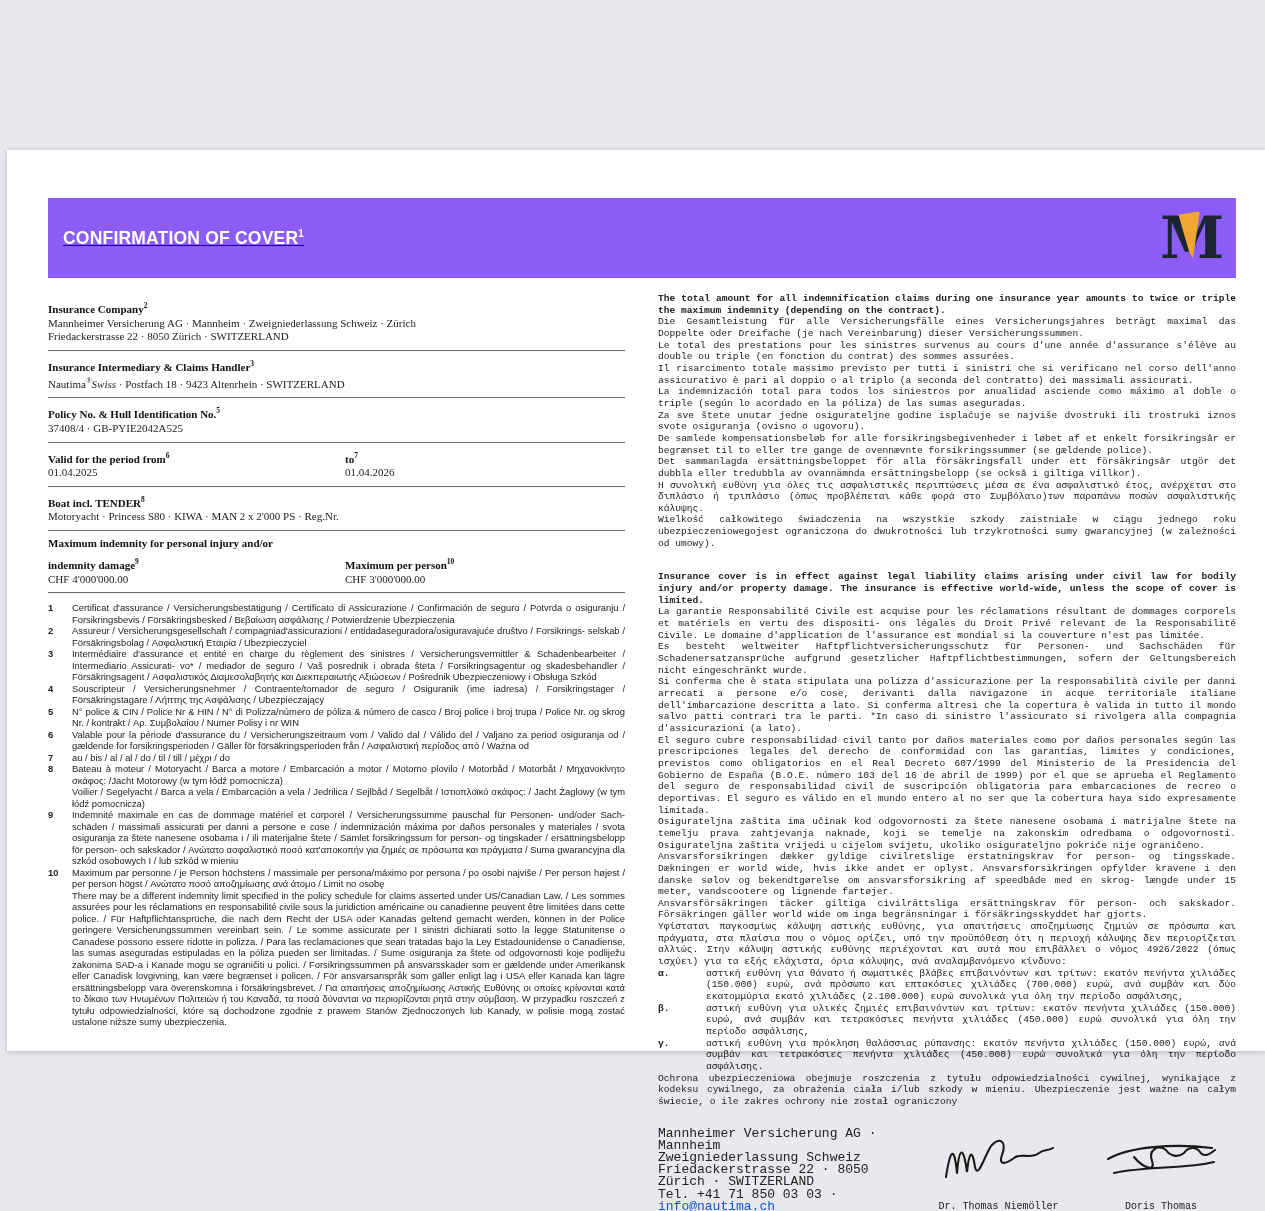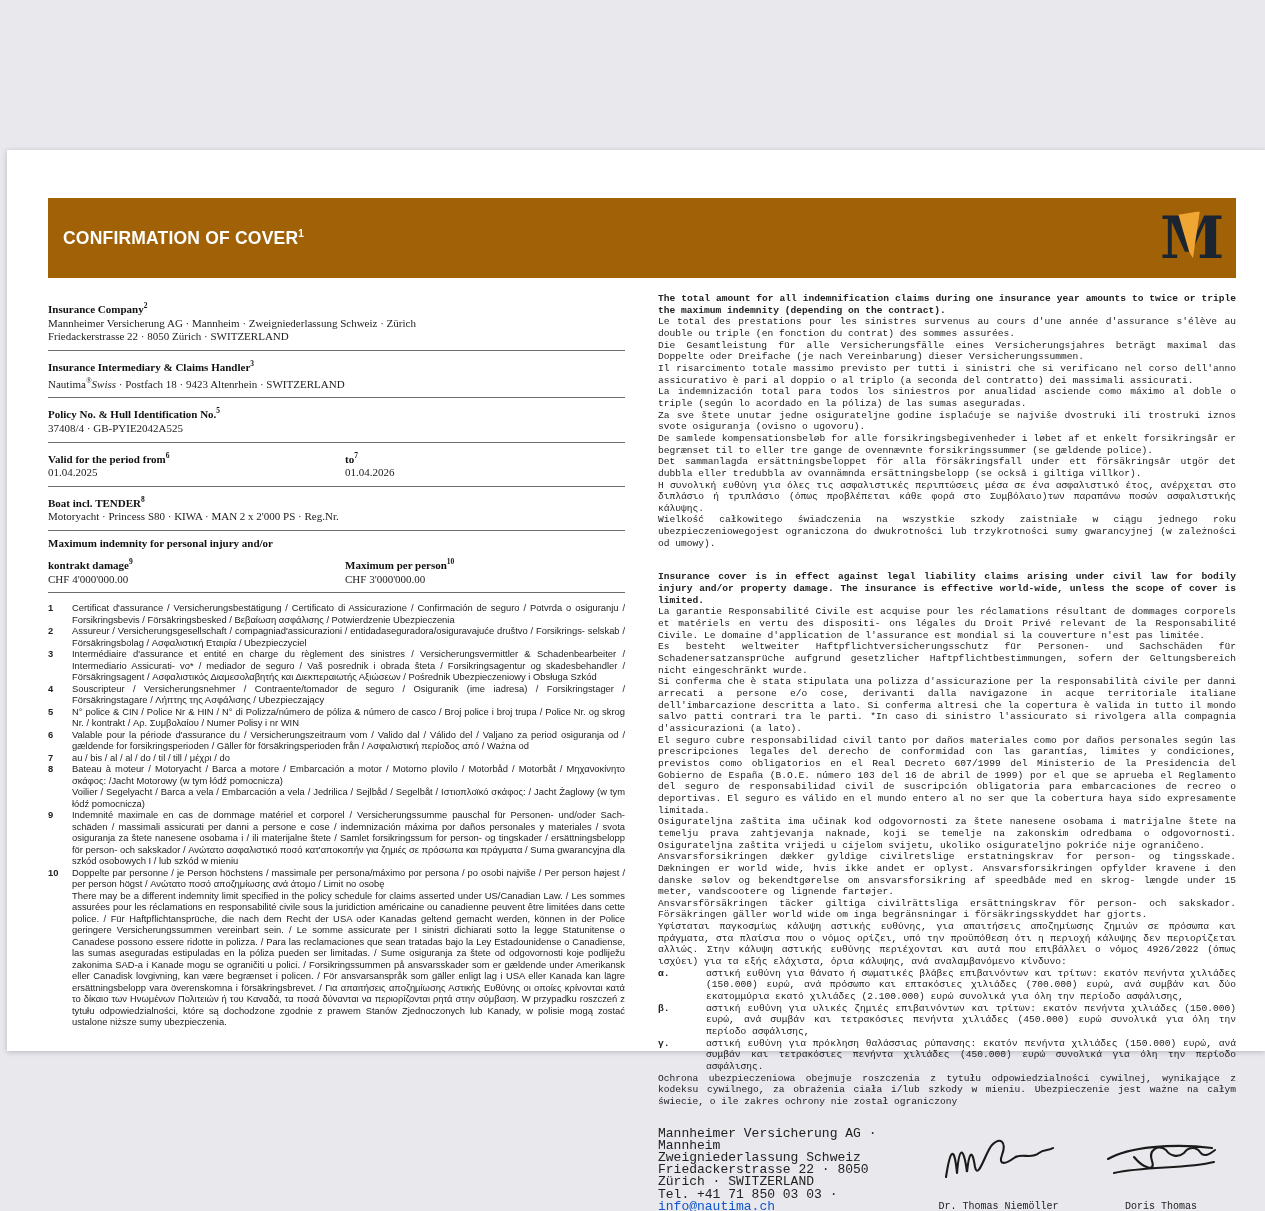--- a/index.html
+++ b/index.html
@@ -7,23 +7,23 @@
     width:1265px;height:1211px;background:#e8e8ed;
     font-family:"Liberation Sans",sans-serif;color:#1c1c1c;
     position:relative;overflow:hidden;
   }
   .page{
     position:absolute;left:7px;top:150px;width:1258px;height:901px;
     background:#ffffff;box-shadow:0 1px 5px rgba(40,40,60,.25);
     box-sizing:border-box;
   }
   .banner{
-    margin:48px 29px 0 41px;height:80px;background:#a16207;
+    margin:48px 29px 0 41px;height:80px;background:#8b5cf6;
     display:flex;align-items:center;justify-content:space-between;
-    padding:0 14px 0 15px;box-sizing:border-box;
+    padding:0 14px 0 15px;box-sizing:border-box;text-decoration:underline;
   }
   .banner-title{color:#fff;font-size:17.5px;font-weight:bold;letter-spacing:.2px;}
   .banner-title sup{font-size:10px;}
   .logo-box{width:60px;height:60px;display:flex;align-items:center;justify-content:center;}
   .columns{display:flex;gap:33px;margin:15px 29px 0 41px;}
   .col-left{width:577px;flex:none;}
   .col-right{flex:1;min-width:0;}
 
   
   .field{padding:5px 0 6px 0;border-bottom:1px solid #6b6b6b;font-family:Liberation Serif, serif;}
@@ -110,21 +110,21 @@
 
       <div class="field">
         <div class="f-label"><span>Boat incl. TENDER</span><sup>8</sup></div>
         <div class="f-value">Motoryacht · Princess S80 · KIWA · MAN 2 x 2'000 PS · Reg.Nr.</div>
       </div>
 
       <div class="field">
         <div class="f-label">Maximum indemnity for personal injury and/or</div>
         <div class="field-grid" style="margin-top:3px;">
           <div>
-            <div class="f-label"><span>kontrakt damage</span><sup>9</sup></div>
+            <div class="f-label"><span>indemnity damage</span><sup>9</sup></div>
             <div class="f-value">CHF 4'000'000.00</div>
           </div>
           <div>
             <div class="f-label"><span>Maximum per person</span><sup>10</sup></div>
             <div class="f-value">CHF 3'000'000.00</div>
           </div>
         </div>
       </div>
 
       <div class="footnotes">
@@ -163,34 +163,34 @@
               <div class="sub">Voilier / Segelyacht / Barca a vela / Embarcación a vela / Jedrilica / Sejlbåd / Segelbåt / Ιστιοπλοϊκό σκάφος: / Jacht Żaglowy (w tym łódź pomocnicza)</div>
             </div>
           </div>
         <div class="fn">
             <div class="fn-num">9</div>
             <div class="fn-text">Indemnité maximale en cas de dommage matériel et corporel / Versicherungssumme pauschal für Personen- und/oder Sach- schäden / massimali assicurati per danni a persone e cose / indemnización máxima por daños personales y materiales / svota osiguranja za štete nanesene osobama i / ili materijalne štete / Samlet forsikringssum for person- og tingskader / ersättningsbelopp för person- och sakskador / Ανώτατο ασφαλιστικό ποσό κατ'αποκοπήν για ζημιές σε πρόσωπα και πράγματα / Suma gwarancyjna dla szkód osobowych I / lub szkód w mieniu</div>
           </div>
         <div class="fn">
             <div class="fn-num">10</div>
             <div class="fn-text">
-              <div>Doppelte par personne / je Person höchstens / massimale per persona/máximo por persona / po osobi najviše / Per person højest / per person högst / Ανώτατο ποσό αποζημίωσης ανά άτομο / Limit no osobę</div>
+              <div>Maximum par personne / je Person höchstens / massimale per persona/máximo por persona / po osobi najviše / Per person højest / per person högst / Ανώτατο ποσό αποζημίωσης ανά άτομο / Limit no osobę</div>
               <div class="sub">There may be a different indemnity limit specified in the policy schedule for claims asserted under US/Canadian Law. / Les sommes assurées pour les réclamations en responsabilité civile sous la juridiction américaine ou canadienne peuvent être limitées dans cette police. / Für Haftpflichtansprüche, die nach dem Recht der USA oder Kanadas geltend gemacht werden, können in der Police geringere Versicherungssummen vereinbart sein. / Le somme assicurate per I sinistri dichiarati sotto la legge Statunitense o Canadese possono essere ridotte in polizza. / Para las reclamaciones que sean tratadas bajo la Ley Estadounidense o Canadiense, las sumas aseguradas estipuladas en la póliza pueden ser limitadas. / Sume osiguranja za štete od odgovornosti koje podliježu zakonima SAD-a i Kanade mogu se ograničiti u polici. / Forsikringssummen på ansvarsskader som er gældende under Amerikansk eller Canadisk lovgivning, kan være begrænset i policen. / För ansvarsanspråk som gäller enligt lag i USA eller Kanada kan lägre ersättningsbelopp vara överenskomna i försäkringsbrevet. / Για απαιτήσεις αποζημίωσης Αστικής Ευθύνης οι οποίες κρίνονται κατά το δίκαιο των Ηνωμένων Πολιτειών ή του Καναδά, τα ποσά δύνανται να περιορίζονται ρητά στην σύμβαση. W przypadku roszczeń z tytułu odpowiedzialności, które są dochodzone zgodnie z prawem Stanów Zjednoczonych lub Kanady, w polisie mogą zostać ustalone niższe sumy ubezpieczenia.</div>
             </div>
           </div>
       </div>
 
     </div>
 
     <div class="col-right legal">
 
       <div>
         <p class="lead">The total amount for all indemnification claims during one insurance year amounts to twice or triple the maximum indemnity (depending on the contract).</p>
+        <p>Die Gesamtleistung für alle Versicherungsfälle eines Versicherungsjahres beträgt maximal das Doppelte oder Dreifache (je nach Vereinbarung) dieser Versicherungssummen.</p>
         <p>Le total des prestations pour les sinistres survenus au cours d'une année d'assurance s'élève au double ou triple (en fonction du contrat) des sommes assurées.</p>
-        <p>Die Gesamtleistung für alle Versicherungsfälle eines Versicherungsjahres beträgt maximal das Doppelte oder Dreifache (je nach Vereinbarung) dieser Versicherungssummen.</p>
         <p>Il risarcimento totale massimo previsto per tutti i sinistri che si verificano nel corso dell'anno assicurativo è pari al doppio o al triplo (a seconda del contratto) dei massimali assicurati.</p>
         <p>La indemnización total para todos los siniestros por anualidad asciende como máximo al doble o triple (según lo acordado en la póliza) de las sumas aseguradas.</p>
         <p>Za sve štete unutar jedne osigurateljne godine isplaćuje se najviše dvostruki ili trostruki iznos svote osiguranja (ovisno o ugovoru).</p>
         <p>De samlede kompensationsbeløb for alle forsikringsbegivenheder i løbet af et enkelt forsikringsår er begrænset til to eller tre gange de ovennævnte forsikringssummer (se gældende police).</p>
         <p>Det sammanlagda ersättningsbeloppet för alla försäkringsfall under ett försäkringsår utgör det dubbla eller tredubbla av ovannämnda ersättningsbelopp (se också i giltiga villkor).</p>
         <p>Η συνολική ευθύνη για όλες τις ασφαλιστικές περιπτώσεις μέσα σε ένα ασφαλιστικό έτος, ανέρχεται στο διπλάσιο ή τριπλάσιο (όπως προβλέπεται κάθε φορά στο Συμβόλαιο)των παραπάνω ποσών ασφαλιστικής κάλυψης.</p>
         <p>Wielkość całkowitego świadczenia na wszystkie szkody zaistniałe w ciągu jednego roku ubezpieczeniowegojest ograniczona do dwukrotności lub trzykrotności sumy gwarancyjnej (w zależności od umowy).</p>
       </div>
 
       <div class="gap"></div>

